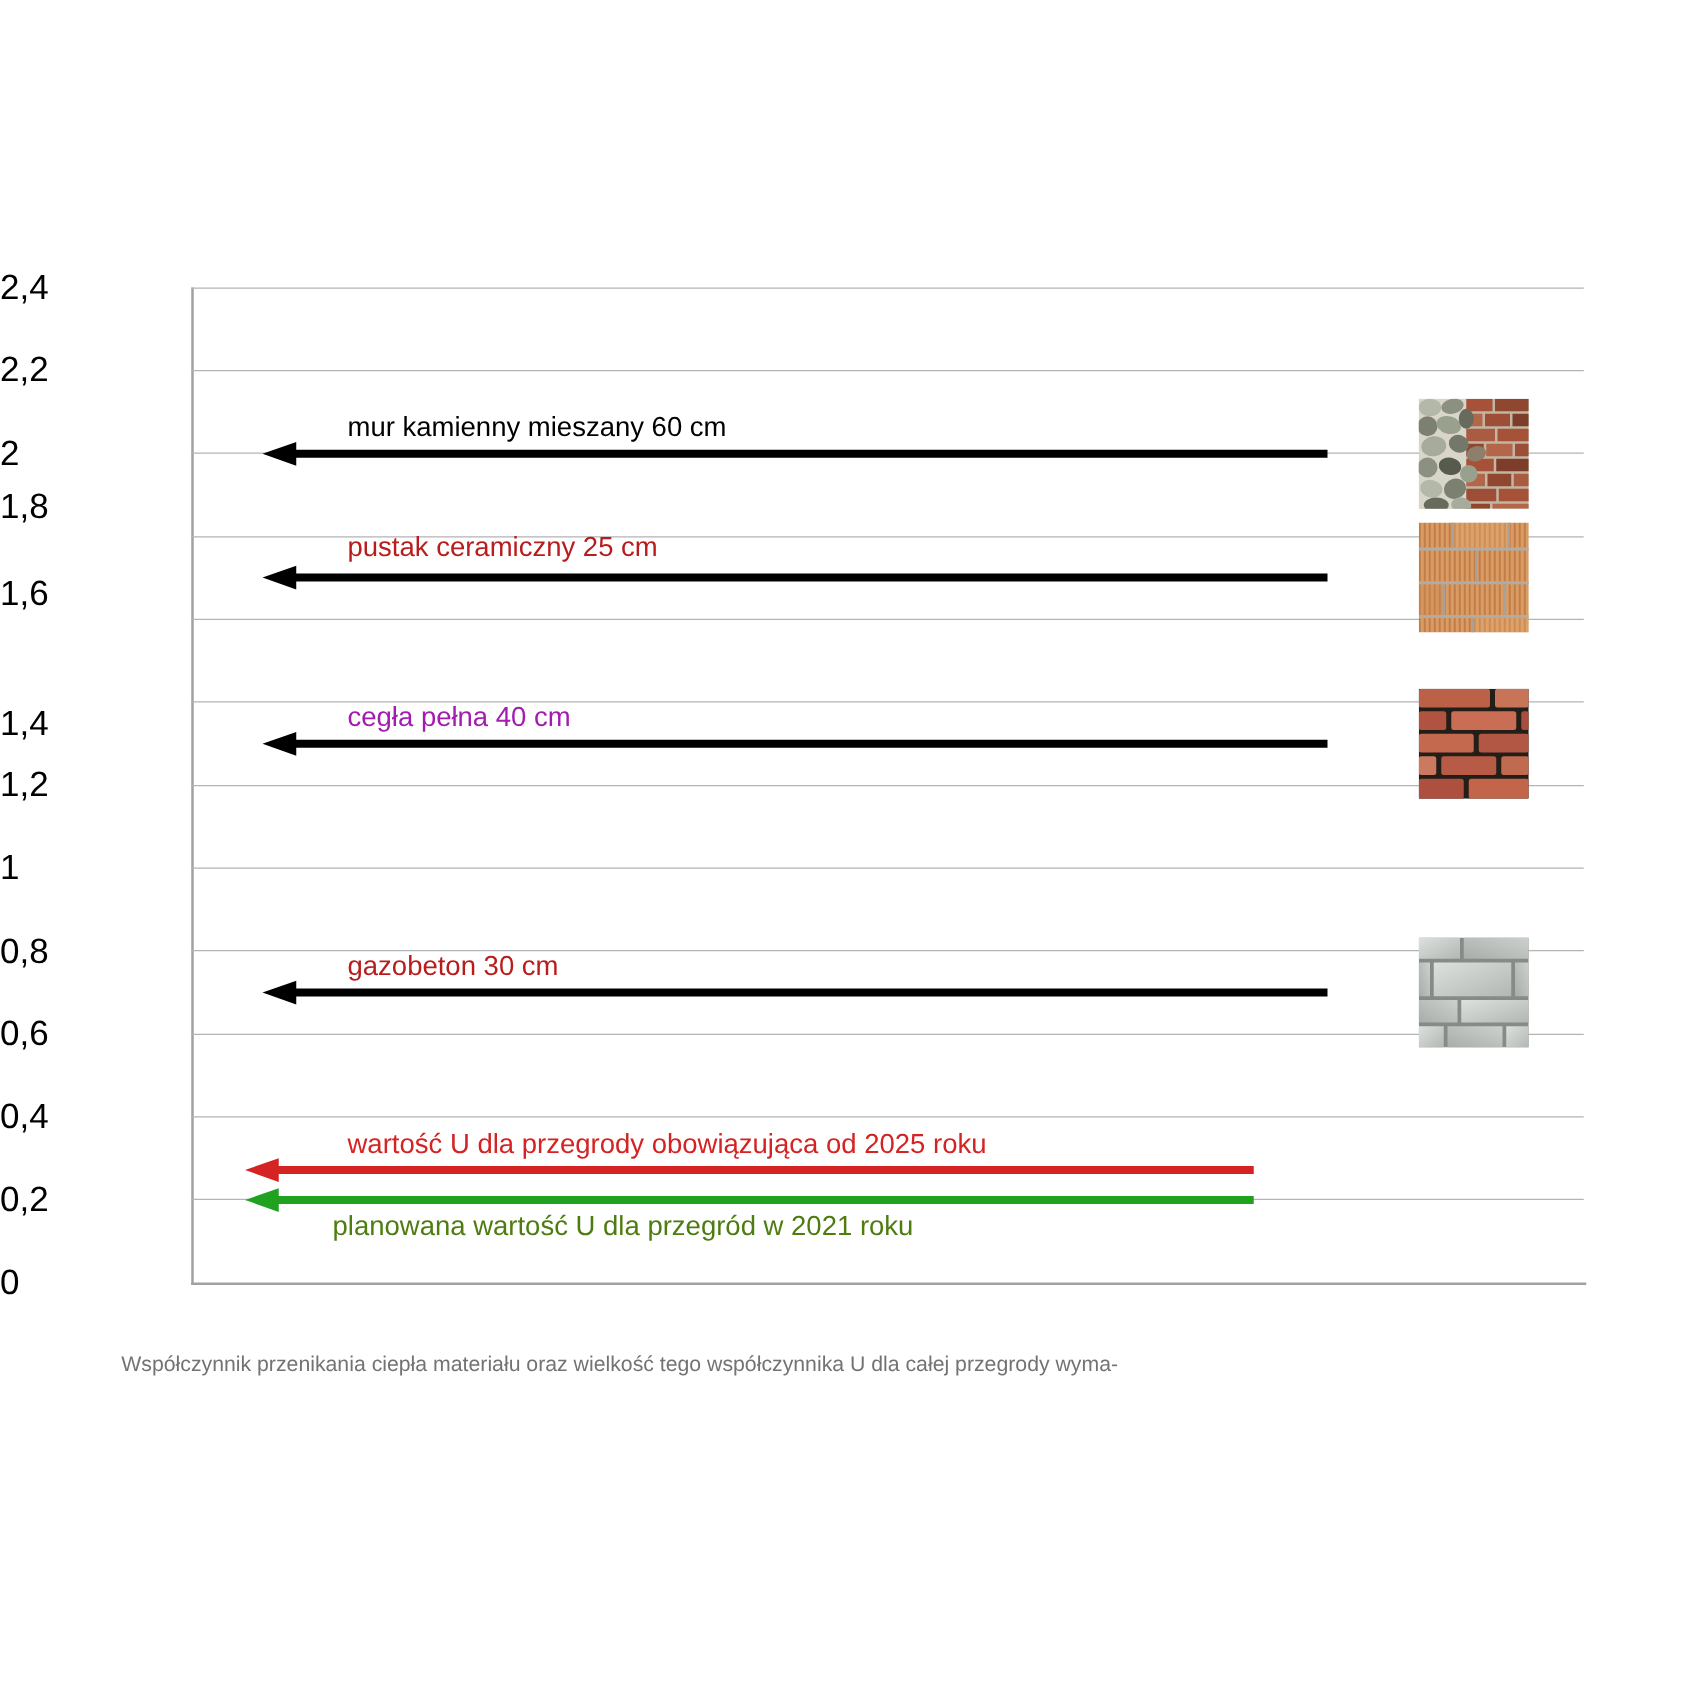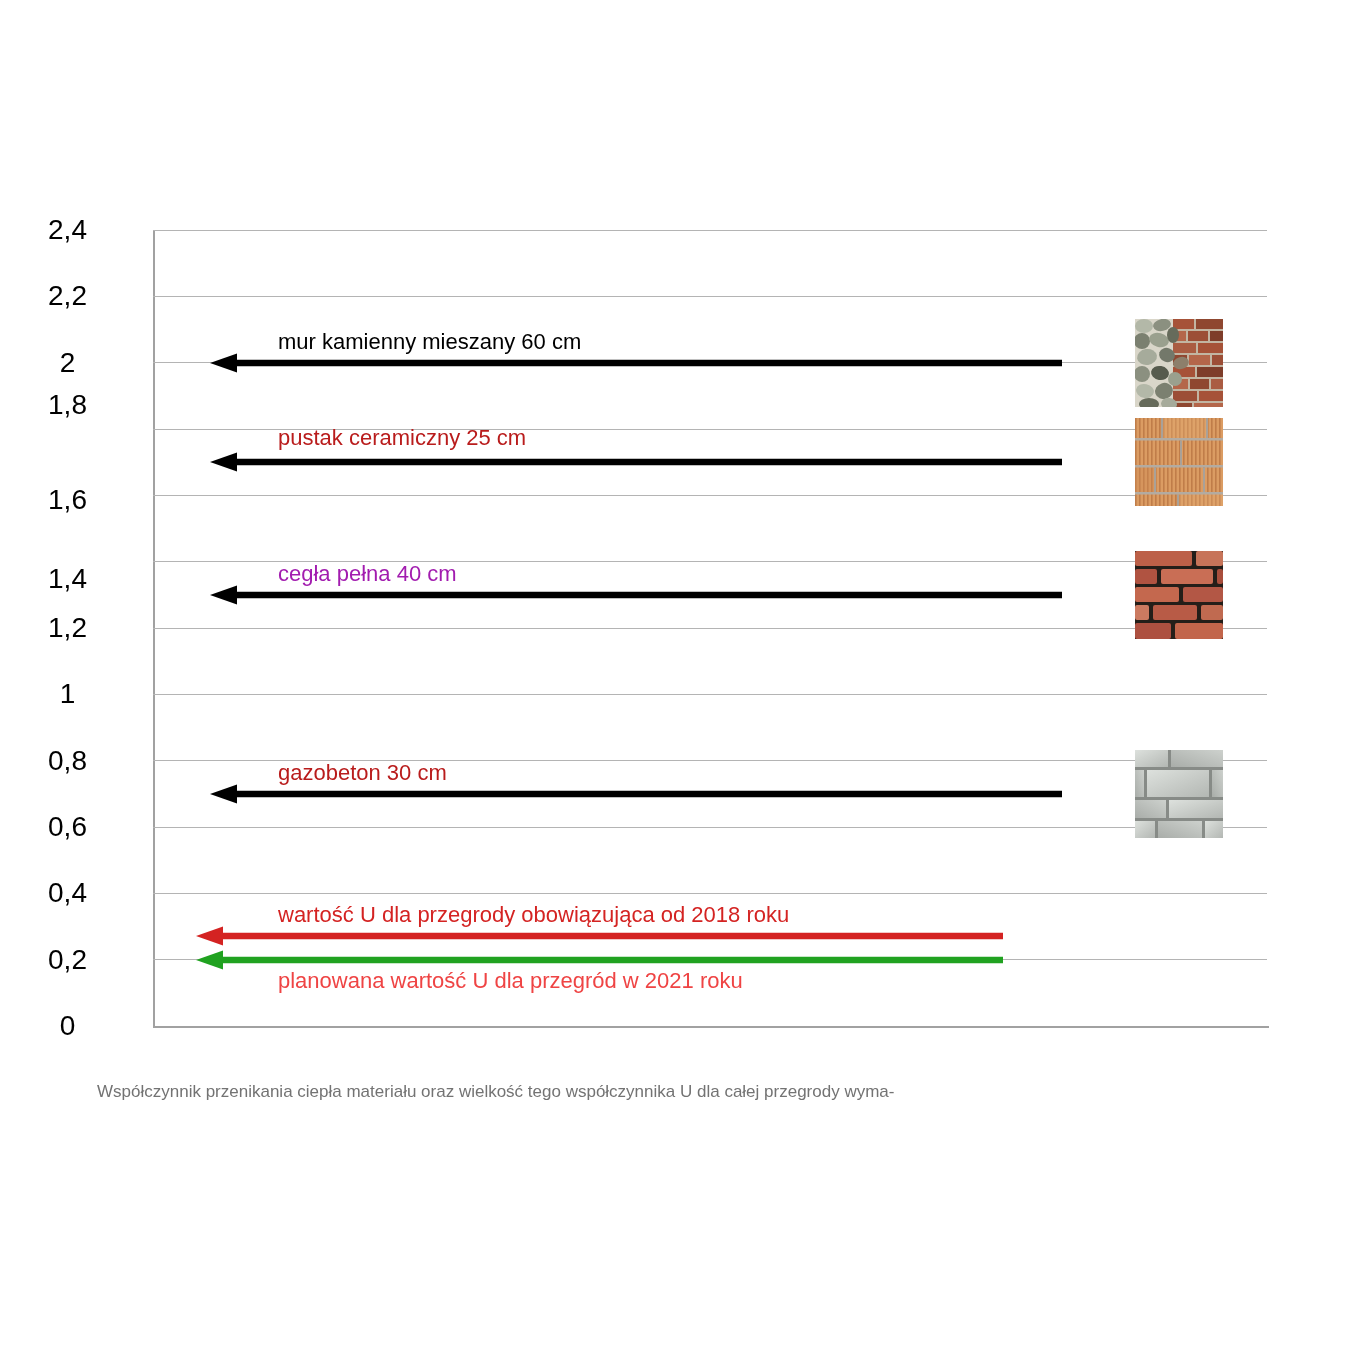--- a/index.html
+++ b/index.html
@@ -1,21 +1,21 @@
 <!DOCTYPE html>
 <html><head>
 <meta charset="utf-8">
 <style>
   html,body{margin:0;padding:0;background:#fff;}
   #stage{position:relative;width:1350px;height:1350px;background:#ffffff;overflow:hidden;
          font-family:"Liberation Sans","DejaVu Sans",sans-serif;}
   #plot{position:absolute;left:153px;top:230px;width:1114px;height:796px;
         border-left:2px solid #a1a1a1;border-bottom:2px solid #a1a1a1;z-index:0;}
   .gridline{position:absolute;left:153px;width:1114px;height:1px;background:#b4b4b4;z-index:1;}
-  .ytick{position:absolute;left:0;width:135px;text-align:center;font-size:28px;line-height:30px;
+  .ytick{position:absolute;left:0;width:135px;text-align:left;font-size:28px;line-height:30px;
          color:#000;z-index:2;}
   .texture{position:absolute;left:1135px;width:88px;height:88px;z-index:5;line-height:0;}
   .texture svg{width:88px;height:88px;}
   .arrow{position:absolute;overflow:visible;z-index:6;}
   .arrow-label{position:absolute;font-size:22px;line-height:24px;white-space:nowrap;z-index:7;text-align:center;}
   #caption{position:absolute;left:97px;top:1075px;width:1230px;font-size:17px;
            line-height:34px;color:#737373;z-index:2;}
 </style>
 </head>
 <body>
@@ -152,21 +152,21 @@
     <div class="ytick" style="top:812px">0,6</div>
     <div class="gridline" style="top:760.1666666666666px"></div>
     <div class="ytick" style="top:745.6666666666666px">0,8</div>
     <div class="gridline" style="top:693.8333333333333px"></div>
     <div class="ytick" style="top:679.3333333333333px">1</div>
     <div class="gridline" style="top:627.4999999999999px"></div>
     <div class="ytick" style="top:612.9999999999999px">1,2</div>
     <div class="gridline" style="top:561.1666666666666px"></div>
     <div class="ytick" style="top:564px">1,4</div>
     <div class="gridline" style="top:494.83333333333326px"></div>
-    <div class="ytick" style="top:485px">1,6</div>
+    <div class="ytick" style="top:460px">1,6</div>
     <div class="gridline" style="top:428.5px"></div>
     <div class="ytick" style="top:390px">1,8</div>
     <div class="gridline" style="top:362.16666666666663px"></div>
     <div class="ytick" style="top:347.66666666666663px">2</div>
     <div class="gridline" style="top:295.83333333333326px"></div>
     <div class="ytick" style="top:281.33333333333326px">2,2</div>
     <div class="gridline" style="top:229.49999999999983px"></div>
     <div class="ytick" style="top:214.99999999999983px">2,4</div>
     <svg class="arrow" width="852" height="22" viewBox="0 0 852 22" style="left:210px;top:351.66666666666663px">
       <line x1="852" y1="11" x2="20" y2="11" stroke="#000000" stroke-width="6.5"></line>
@@ -185,19 +185,19 @@
     <div class="arrow-label" style="left:278px;top:561.8333333333333px;color:#a21caf">cegła pełna 40 cm</div>
     <svg class="arrow" width="852" height="22" viewBox="0 0 852 22" style="left:210px;top:782.8333333333333px">
       <line x1="852" y1="11" x2="20" y2="11" stroke="#000000" stroke-width="6.5"></line>
       <polygon points="0,11 27,1.5 27,20.5" fill="#000000"></polygon>
     </svg>
     <div class="arrow-label" style="left:278px;top:760.8333333333333px;color:#b91c1c">gazobeton 30 cm</div>
     <svg class="arrow" width="807" height="22" viewBox="0 0 807 22" style="left:196px;top:925.4499999999999px">
       <line x1="807" y1="11" x2="20" y2="11" stroke="#d42322" stroke-width="6.5"></line>
       <polygon points="0,11 27,1.5 27,20.5" fill="#d42322"></polygon>
     </svg>
-    <div class="arrow-label" style="left:278px;top:903.4499999999999px;color:#d42322">wartość U dla przegrody obowiązująca od 2018 roku</div>
+    <div class="arrow-label" style="left:278px;top:903.4499999999999px;color:#d42322">wartość U dla przegrody obowiązująca od 2025 roku</div>
     <svg class="arrow" width="807" height="22" viewBox="0 0 807 22" style="left:196px;top:948.6666666666666px">
       <line x1="807" y1="11" x2="20" y2="11" stroke="#20a220" stroke-width="6.5"></line>
       <polygon points="0,11 27,1.5 27,20.5" fill="#20a220"></polygon>
     </svg>
-    <div class="arrow-label" style="left:278px;top:968.6666666666666px;color:#ef4444">planowana wartość U dla przegród w 2021 roku</div>
+    <div class="arrow-label" style="left:266px;top:968.6666666666666px;color:#4d7c0f">planowana wartość U dla przegród w 2021 roku</div>
   </div>
 
 </body></html>

